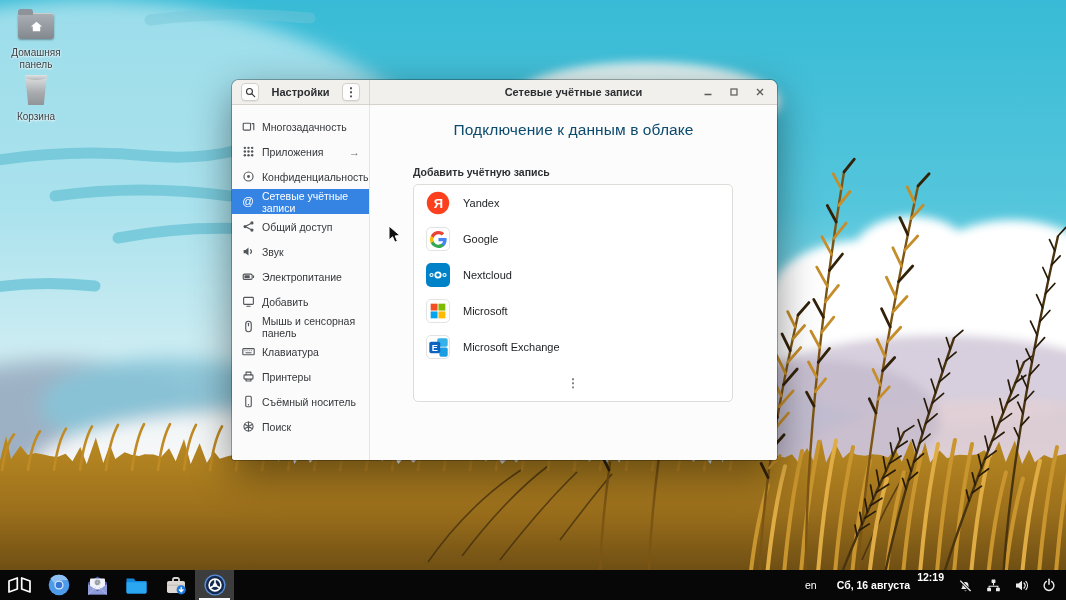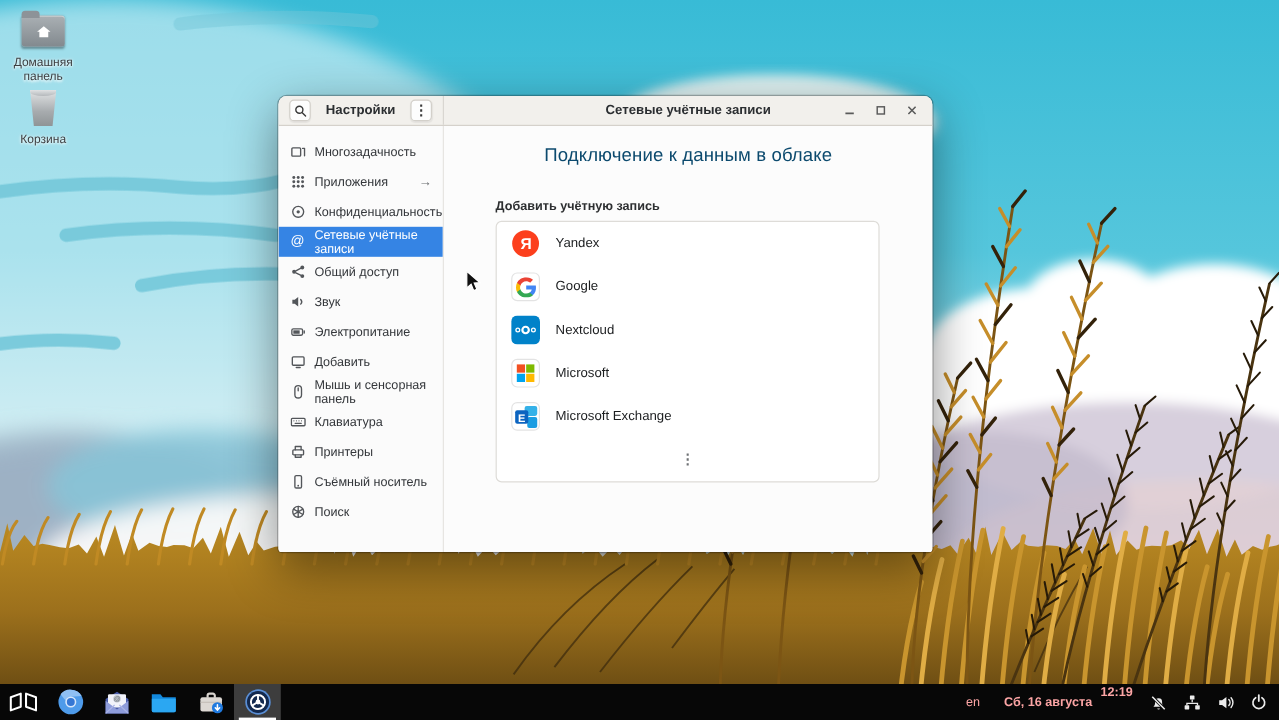--- a/index.html
+++ b/index.html
@@ -63,21 +63,21 @@
   
   #cursor{position:absolute;left:388px;top:225px;z-index:9;}
 
   
   #taskbar{position:absolute;left:0;bottom:0;width:1066px;height:30px;background:#070707;z-index:5;
     display:flex;align-items:center;}
   #tapps{display:flex;height:30px;}
   .tapp{width:39px;height:30px;display:flex;align-items:center;justify-content:center;position:relative;}
   .tapp.active{background:#3d3d3d;}
   .tapp.active:after{content:"";position:absolute;left:4px;right:4px;bottom:0;height:2px;background:#fff;}
-  #tstatus{margin-left:auto;display:flex;align-items:center;padding-right:10px;color:#fca5a5;}
+  #tstatus{margin-left:auto;display:flex;align-items:center;padding-right:10px;color:#ffffff;}
   #kblayout{font-size:10.5px;margin-right:20px;}
   #clockdate{font-size:10.5px;font-weight:bold;}
   #clocktime{font-size:10.5px;font-weight:bold;margin:0 14px 16px 7px;}
   .ticon{display:flex;align-items:center;justify-content:center;margin-left:13px;color:#ececec;}
 </style>
 </head>
 <body>
 
 <div id="desktop">
 

